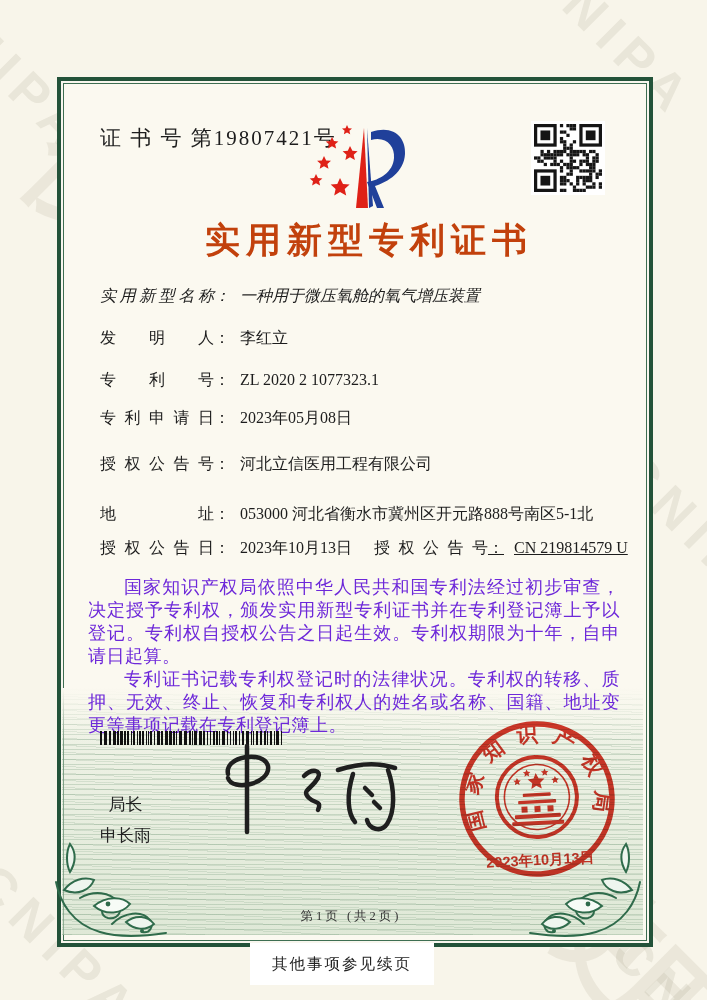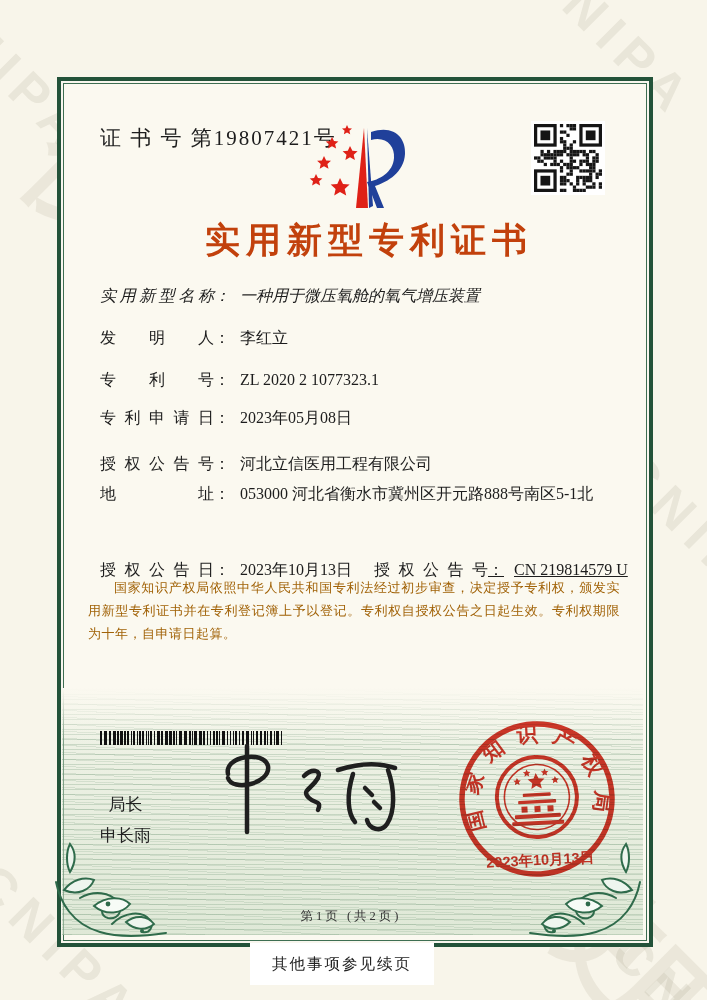--- a/index.html
+++ b/index.html
@@ -66,29 +66,29 @@
   .qr{position:absolute;left:531px;top:121px;width:74px;height:74px;background:#fff;padding:3px;box-sizing:border-box;}
   .title{
     position:absolute;left:57px;top:217px;width:624px;text-align:center;
     font-size:35px;font-weight:bold;letter-spacing:6px;color:#c2410c;
   }
 
   
   .rows{position:absolute;left:100px;top:286px;width:470px;font-size:16px;}
   .row{position:absolute;left:0;white-space:nowrap;}
   .row.l1{top:0;font-style:italic;} .row.l2{top:42px;} .row.l3{top:84px;} .row.l4{top:114px;margin-top:8px;}
-  .row.l5{top:168px;} .row.l6{top:198px;} .row.l7{top:252px;margin-top:22px;}
+  .row.l5{top:168px;} .row.l6{top:218px;} .row.l7{top:252px;}
   .flabel{display:inline-block;width:114px;text-align:justify;text-align-last:justify;}
   .fvalue{margin-left:10px;}
   .row .second{position:absolute;left:274px;top:0;white-space:nowrap;text-decoration:underline;}
 
   
   .paras{
     position:absolute;left:88px;top:576px;width:532px;
-    font-size:13px;line-height:23px;text-align:justify;color:#a16207;
+    font-size:18px;line-height:23px;text-align:justify;color:#6d28d9;
     letter-spacing:0.5px;
   }
   .paras p{margin:0;text-indent:2em;}
   .paras p + p{margin-top:0;}
 
   
   .barcode{position:absolute;left:100px;top:731px;width:184px;height:14px;}
   .officer{position:absolute;left:100px;top:789px;font-family:"Liberation Sans","DejaVu Sans",sans-serif;font-size:17px;color:#222;line-height:31px;text-align:center;}
   .autograph{position:absolute;left:202px;top:740px;width:200px;height:100px;}
   .seal{position:absolute;left:453px;top:715px;width:168px;height:168px;transform:rotate(-3deg);opacity:0.93;mix-blend-mode:multiply;}
@@ -339,20 +339,21 @@
   <div class="row l7">
     <span class="flabel">授权公告日</span><span>：</span><span class="fvalue">2023年10月13日</span>
     <span class="second">
       <span class="flabel">授权公告号</span><span>：</span><span class="fvalue">CN 219814579 U</span>
     </span>
   </div>
 </div>
 
 <div class="paras">
   <p>国家知识产权局依照中华人民共和国专利法经过初步审查，决定授予专利权，颁发实用新型专利证书并在专利登记簿上予以登记。专利权自授权公告之日起生效。专利权期限为十年，自申请日起算。</p>
+  <p>专利证书记载专利权登记时的法律状况。专利权的转移、质押、无效、终止、恢复和专利权人的姓名或名称、国籍、地址变更等事项记载在专利登记簿上。</p>
 </div>
 
 <div class="barcode" id="barcode"><svg viewBox="0 0 184 14" width="100%" height="100%" preserveAspectRatio="none">
       <rect x="0" y="0" width="2" height="14" fill="#111"></rect>
       <rect x="4" y="0" width="3" height="14" fill="#111"></rect>
       <rect x="9" y="0" width="2" height="14" fill="#111"></rect>
       <rect x="13" y="0" width="3" height="14" fill="#111"></rect>
       <rect x="17" y="0" width="2" height="14" fill="#111"></rect>
       <rect x="20" y="0" width="3" height="14" fill="#111"></rect>
       <rect x="24" y="0" width="2" height="14" fill="#111"></rect>

